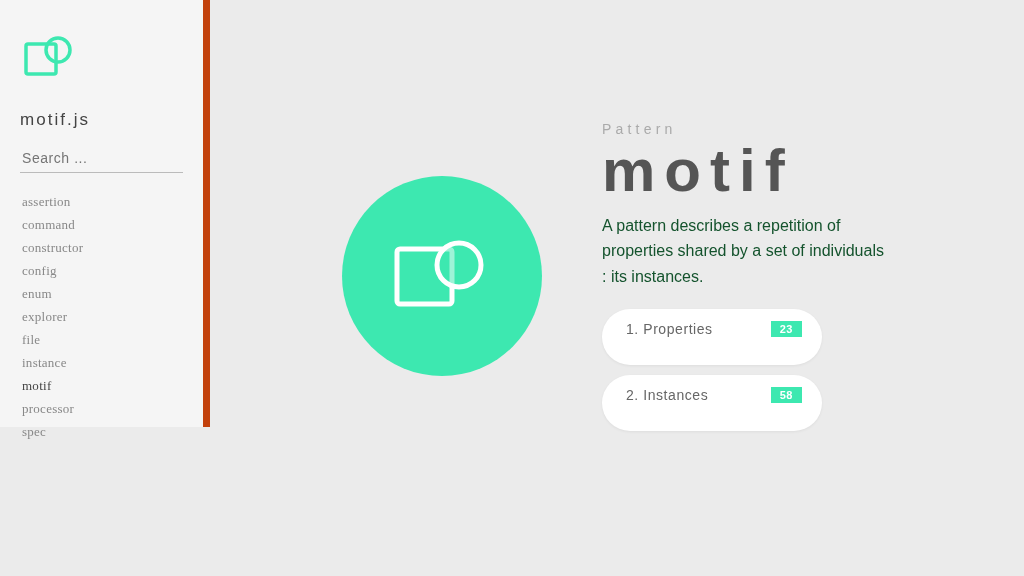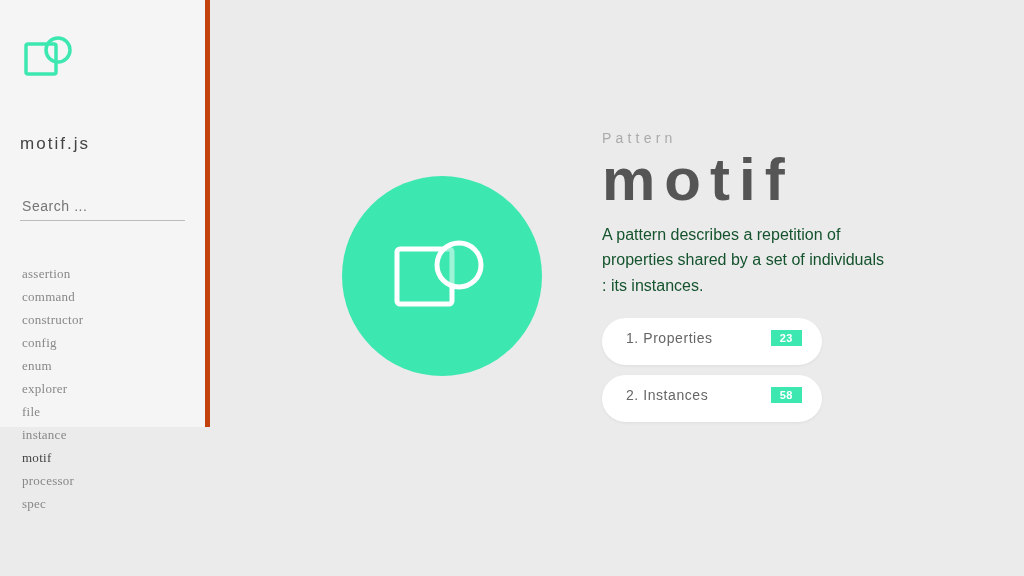--- a/index.html
+++ b/index.html
@@ -12,25 +12,24 @@
       overflow: hidden;
       display: flex;
     }
 
     
     .sidebar {
       width: 210px;
       min-width: 210px;
       height: 427px;
       background: #f5f5f5;
-      border-right: 5px solid #c2410c;
+      border-right: 7px solid #c2410c;
       padding: 28px 20px 20px 20px;
       display: flex;
       flex-direction: column;
-      gap: 24px;
     }
 
     .logo-area {
       display: flex;
       align-items: center;
       margin-bottom: 18px;
     }
 
     .app-title {
       font-size: 17px;
@@ -142,21 +141,21 @@
       gap: 10px;
     }
 
     .nav-btn {
       display: flex;
       align-items: flex-start;
       justify-content: space-between;
       background: #fff;
       border: none;
       border-radius: 30px;
-      padding: 12px 20px 19px 24px;
+      padding: 12px 20px 28px 24px;
       font-size: 14px;
       color: #666;
       cursor: pointer;
       width: 220px;
       letter-spacing: 0.04em;
       box-shadow: 0 1px 3px rgba(0,0,0,0.06);
       transition: box-shadow 0.2s;
     }
 
     .nav-btn-badge {

